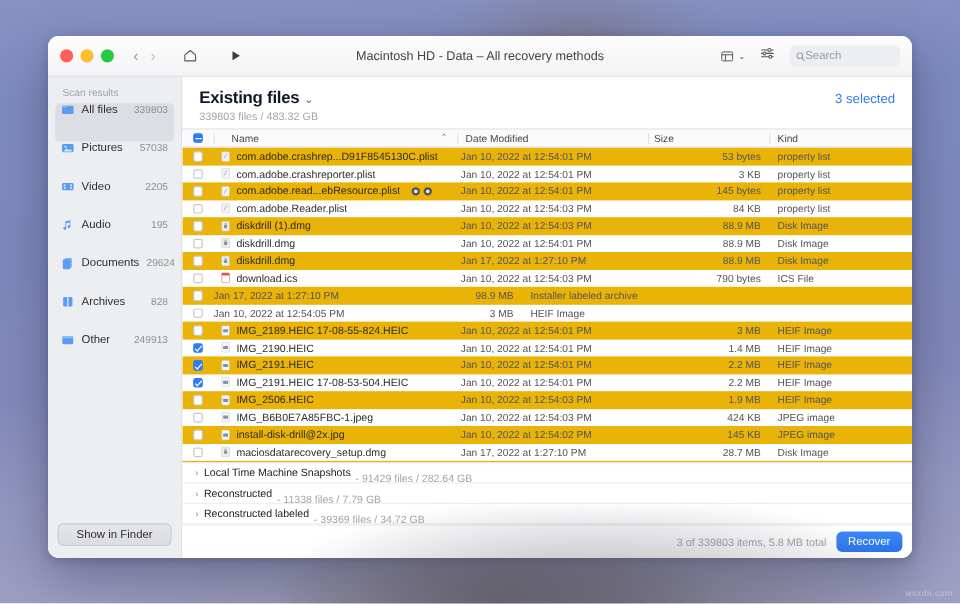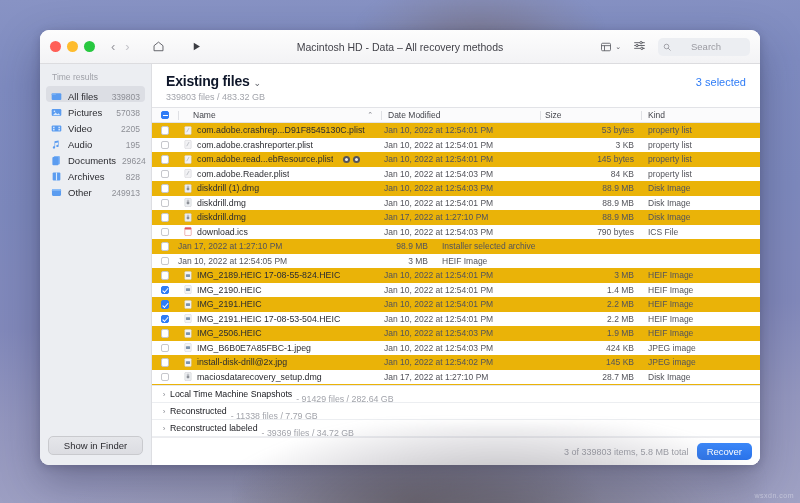--- a/index.html
+++ b/index.html
@@ -99,21 +99,21 @@
     align-items: center;
     gap: 12px;
     z-index: 2;
   }
   #view-menu { display: flex; align-items: center; gap: 3px; color: #55555c; }
   #search-box {
     width: 92px; height: 18px;
     background: #eceef2;
     border-radius: 5px;
     display: flex; align-items: center;
-    padding: 0 5px; gap: 20px;
+    padding: 0 5px; gap: 0;
     color: #9b9ba2;
     font-size: 9.5px;
   }
 
   
   #body { flex: 1; display: flex; min-height: 0; }
 
   
   #sidebar {
     width: 112px;
@@ -123,23 +123,23 @@
     display: flex;
     flex-direction: column;
     padding-top: 8px;
   }
   #sidebar-title {
     font-size: 8.5px;
     color: #a0a2a9;
     padding: 0 10px 4px 12px;
   }
   .side-item {
-    height: 16px;
+    height: 32px;
     display: flex;
-    align-items: flex-end;
+    align-items: flex-start;
     margin: 0 6px;
     padding: 0 5px;
     border-radius: 4px;
     font-size: 9.5px;
     color: #2c2c31;
     gap: 6px;
   }
   .side-item.active { background: #dcdee4; }
   .side-label { flex: 1; }
   .side-count { font-size: 8.5px; color: #8d8f96; }
@@ -366,21 +366,21 @@
               <line x1="10.6" y1="10.6" x2="14.5" y2="14.5" stroke-linecap="round"></line>
           </svg>
           <span>Search</span>
         </div>
       </div>
     </div>
 
     <div id="body">
 
       <div id="sidebar">
-        <div id="sidebar-title">Time results</div>
+        <div id="sidebar-title">Scan results</div>
 
         <div class="side-item active">
           <svg class="sico" viewBox="0 0 16 16">
               <rect x="1" y="3.2" width="14" height="10" rx="1.6" fill="#5b9cf0"></rect>
               <rect x="1" y="3.2" width="6.2" height="2.4" rx="1" fill="#7fb4f5"></rect>
             </svg>
           <span class="side-label">All files</span>
           <span class="side-count">339803</span>
         </div>
 
@@ -625,21 +625,21 @@
                 <div class="col-date">Jan 10, 2022 at 12:54:03 PM</div>
                 <div class="col-size">790 bytes</div>
                 <div class="col-kind">ICS File</div>
               </div>
               <div class="row alt">
                 <div class="col-check">
                   <span class="cb"></span>
                 </div>
                 <div class="col-date">Jan 17, 2022 at 1:27:10 PM</div>
                 <div class="col-size">98.9 MB</div>
-                <div class="col-kind">Installer selected archive</div>
+                <div class="col-kind">Installer labeled archive</div>
               </div>
               <div class="row">
                 <div class="col-check">
                   <span class="cb"></span>
                 </div>
                 <div class="col-date">Jan 10, 2022 at 12:54:05 PM</div>
                 <div class="col-size">3 MB</div>
                 <div class="col-kind">HEIF Image</div>
               </div>
               <div class="row alt">

